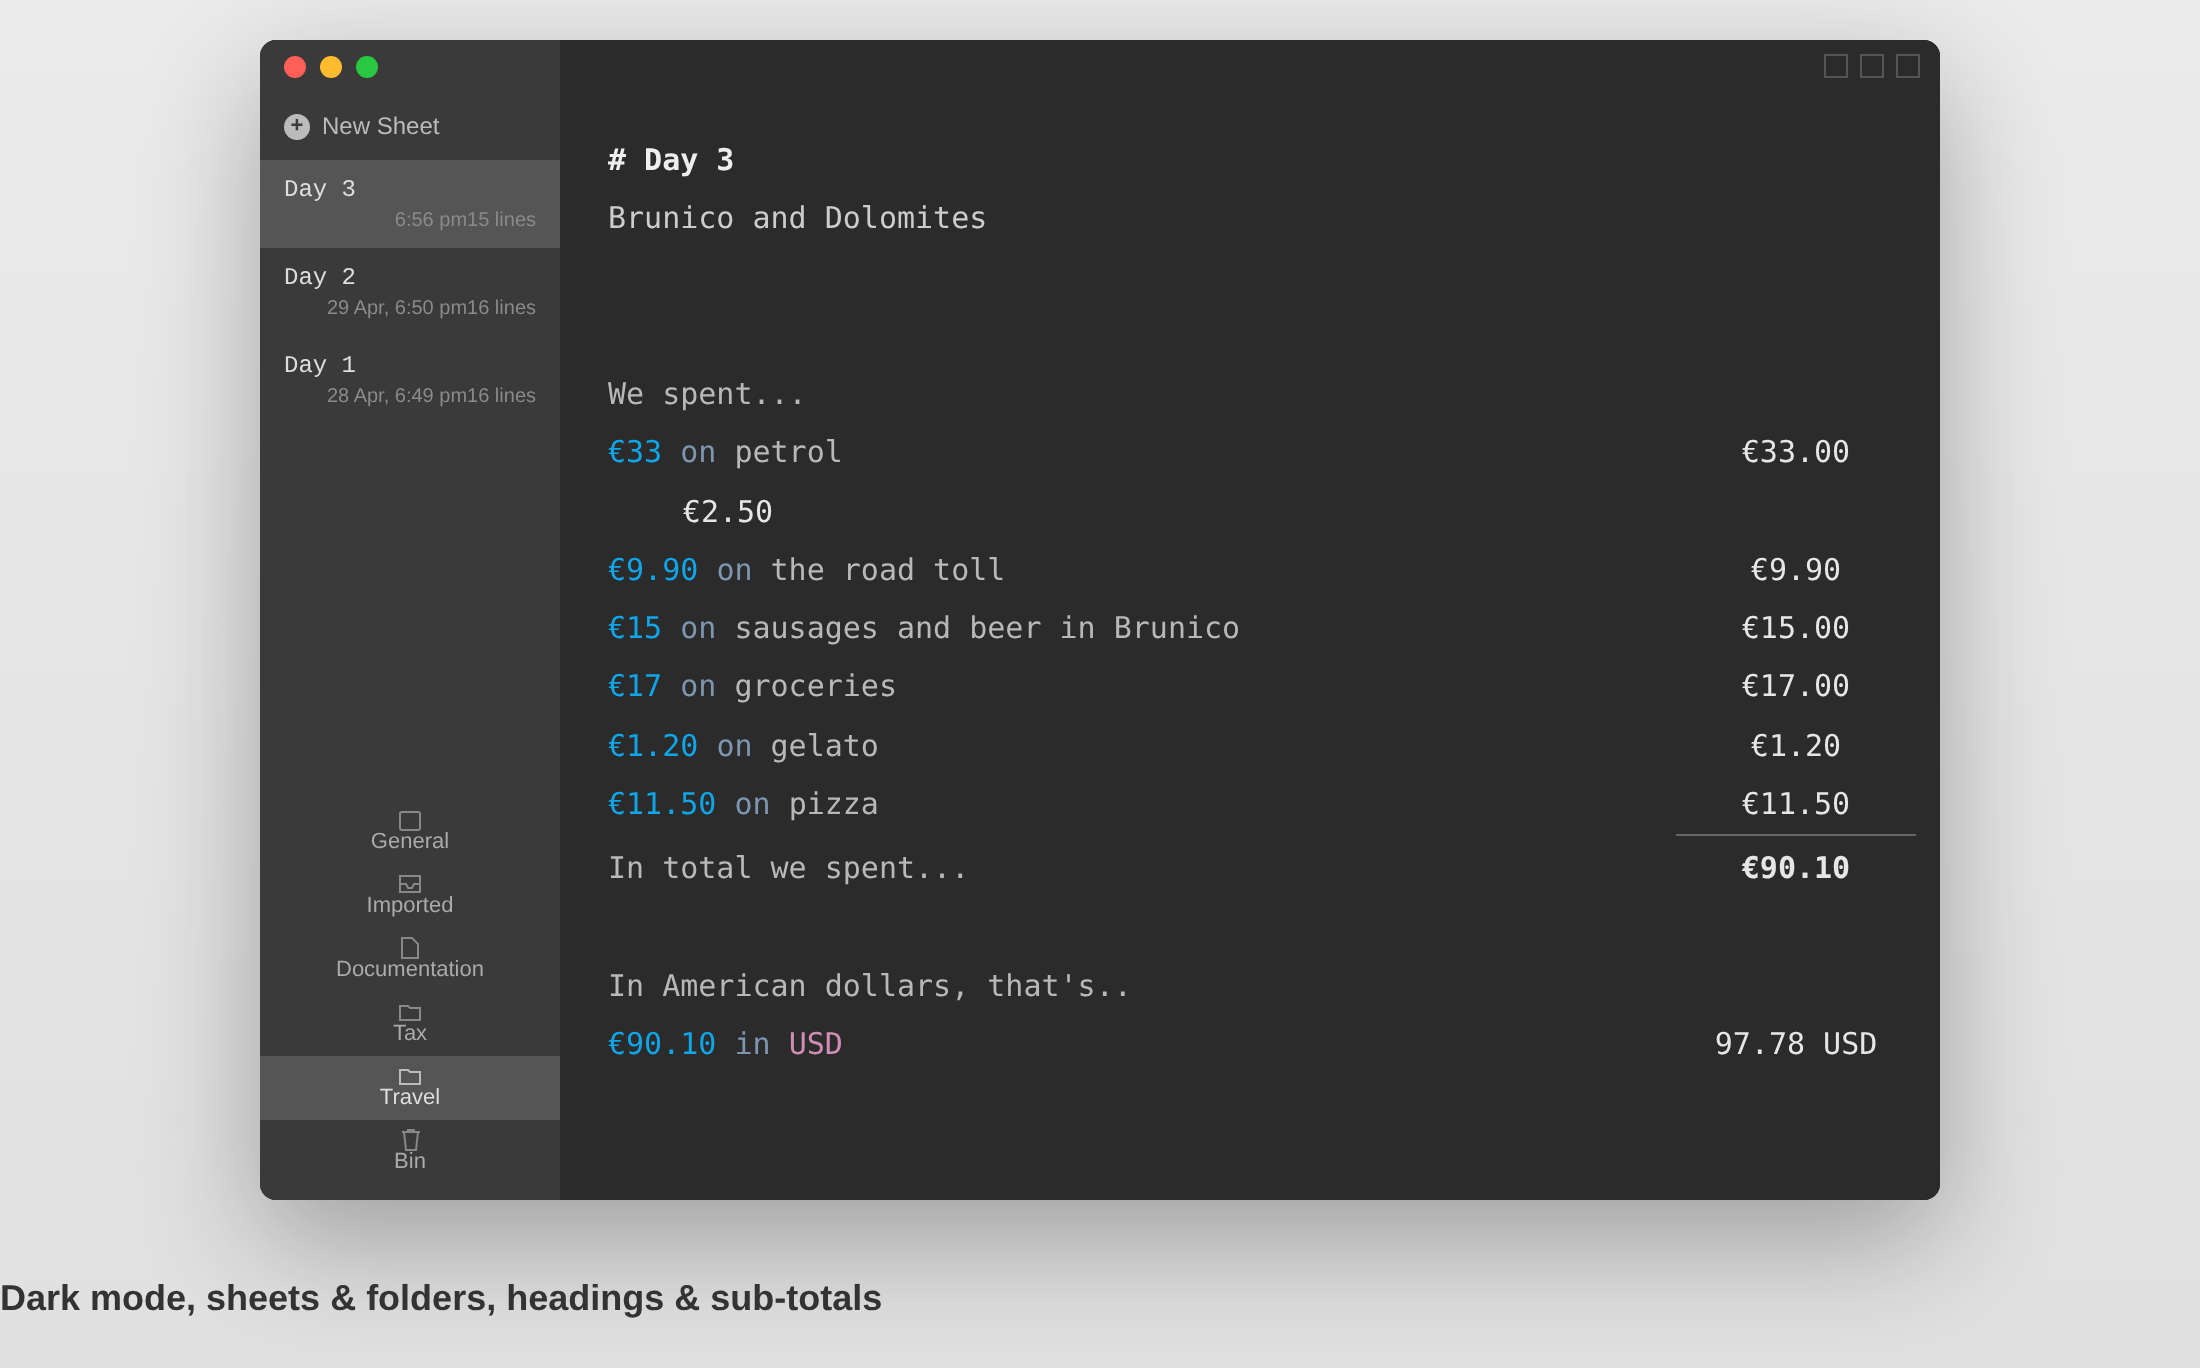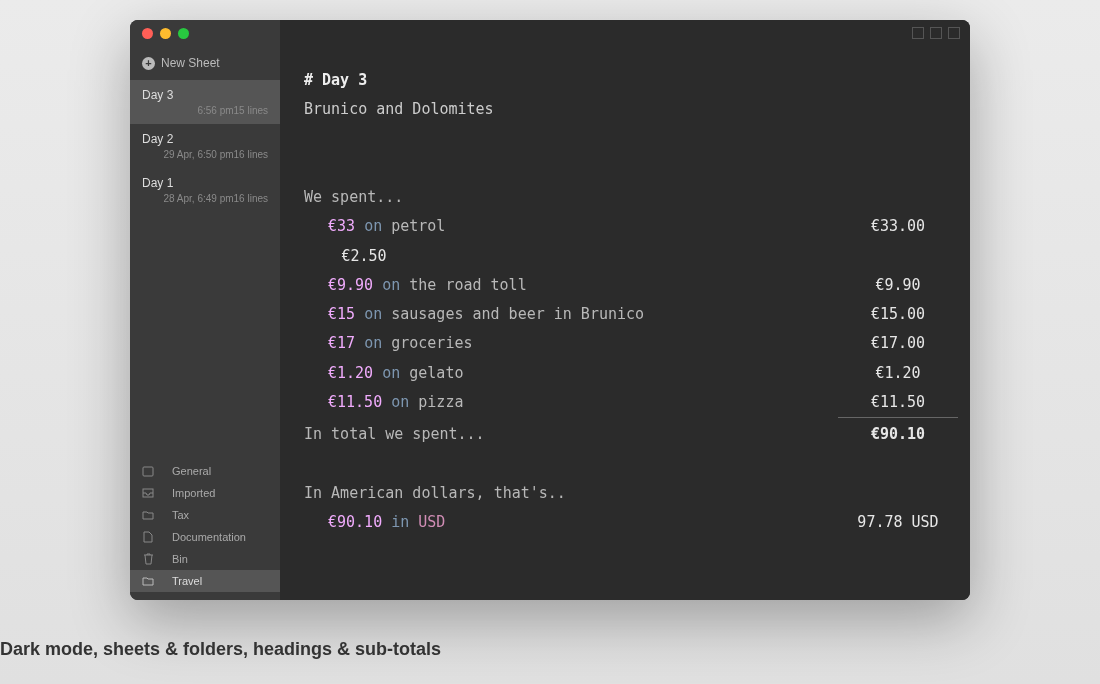--- a/index.html
+++ b/index.html
@@ -66,31 +66,32 @@
   padding: 8px 12px;
   color: #d0d0d0;
   font-size: 12px;
   cursor: pointer;
 }
 .sheet-item.selected { background: #555; }
 .sheet-item .row2 {
   display: flex; justify-content: flex-end;
   color: #8a8a8a; font-size: 10px; margin-top: 3px;
 }
-.sheet-title { font-size: 12px; color: #ddd; }
+.sheet-title { font-size: 12px; color: #ddd; font-family: Liberation Mono, monospace; }
 
 .spacer { flex: 1; }
 
 .folder-list { padding: 6px 0 8px; }
 .folder-item {
-  display: flex; align-items: center; gap: 18px;
+  display: flex; align-items: center; gap: 0;
   padding: 5px 12px;
   color: #aaa;
   font-size: 11px;
   cursor: pointer;
+  flex-direction: column;
 }
 .folder-item.selected { background: #555; color: #ddd; }
 .folder-icon { width: 12px; height: 10px; display: inline-flex; align-items: center; justify-content: center; color: #888; }
 .folder-item.selected .folder-icon { color: #bbb; }
 
 .editor {
   flex: 1;
   background: #2b2b2b;
   padding: 46px 12px 20px 24px;
   font-family: "SF Mono", Menlo, Consolas, monospace;
@@ -100,21 +101,21 @@
   overflow: hidden;
   position: relative;
 }
 .line { display: flex; justify-content: space-between; align-items: baseline; }
 .left { white-space: pre; }
 .result { color: #e6e6e6; width: 120px; text-align: center; white-space: pre; }
 .result.total { font-weight: bold; }
 .heading { color: #eee; font-weight: bold; }
 .subtitle { color: #ccc; }
 .text { color: #b8b8b8; }
-.amount { color: #f0abfc; margin-left: 24px; }
+.amount { color: #0ea5e9; }
 .kw-on { color: #7d96b0; }
 .kw-in { color: #7d96b0; }
 .kw-usd { color: #d08db5; }
 
 .caption {
   position: absolute;
   bottom: 24px;
   left: 0; right: 0;
   text-align: left;
   font-size: 18px;
@@ -184,49 +185,49 @@
           <span class="folder-icon">
             <svg width="12" height="10" viewBox="0 0 12 10">
               <rect x="1" y="1" width="10" height="8" stroke="currentColor" fill="none"></rect>
               <path d="M1 5h3l1 2h2l1-2h3" stroke="currentColor" fill="none"></path>
             </svg>
           </span>
           <span>Imported</span>
         </div>
         <div class="folder-item">
           <span class="folder-icon">
+            <svg width="10" height="12" viewBox="0 0 10 12">
+              <path d="M1 1h5l3 3v7H1z" stroke="currentColor" fill="none"></path>
+            </svg>
+          </span>
+          <span>Documentation</span>
+        </div>
+        <div class="folder-item">
+          <span class="folder-icon">
             <svg width="12" height="10" viewBox="0 0 12 10">
               <path d="M1 2h4l1 1h5v6H1z" stroke="currentColor" fill="none"></path>
             </svg>
           </span>
           <span>Tax</span>
         </div>
-        <div class="folder-item">
-          <span class="folder-icon">
-            <svg width="10" height="12" viewBox="0 0 10 12">
-              <path d="M1 1h5l3 3v7H1z" stroke="currentColor" fill="none"></path>
-            </svg>
-          </span>
-          <span>Documentation</span>
+        <div class="folder-item selected">
+          <span class="folder-icon">
+            <svg width="12" height="10" viewBox="0 0 12 10">
+              <path d="M1 2h4l1 1h5v6H1z" stroke="currentColor" fill="none"></path>
+            </svg>
+          </span>
+          <span>Travel</span>
         </div>
         <div class="folder-item">
           <span class="folder-icon">
             <svg width="11" height="12" viewBox="0 0 11 12">
               <path d="M1 2h9M4 2V1h3v1M2 2l1 9h5l1-9" stroke="currentColor" fill="none" stroke-width="1"></path>
             </svg>
           </span>
           <span>Bin</span>
-        </div>
-        <div class="folder-item selected">
-          <span class="folder-icon">
-            <svg width="12" height="10" viewBox="0 0 12 10">
-              <path d="M1 2h4l1 1h5v6H1z" stroke="currentColor" fill="none"></path>
-            </svg>
-          </span>
-          <span>Travel</span>
         </div>
       </div>
   </div>
 
   <div class="editor" id="editor">
       <div class="line">
         <span class="left heading"># Day 3</span>
       </div>
       <div class="line">
         <span class="left subtitle">Brunico and Dolomites</span>

